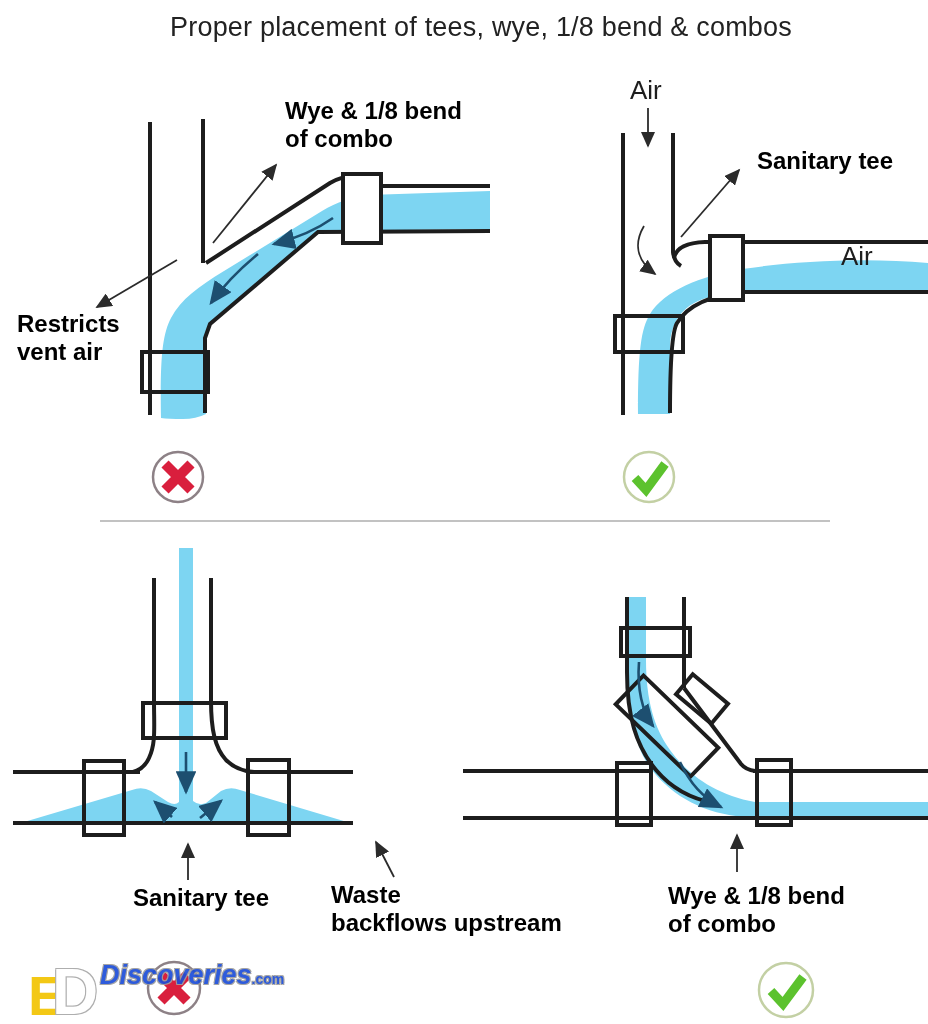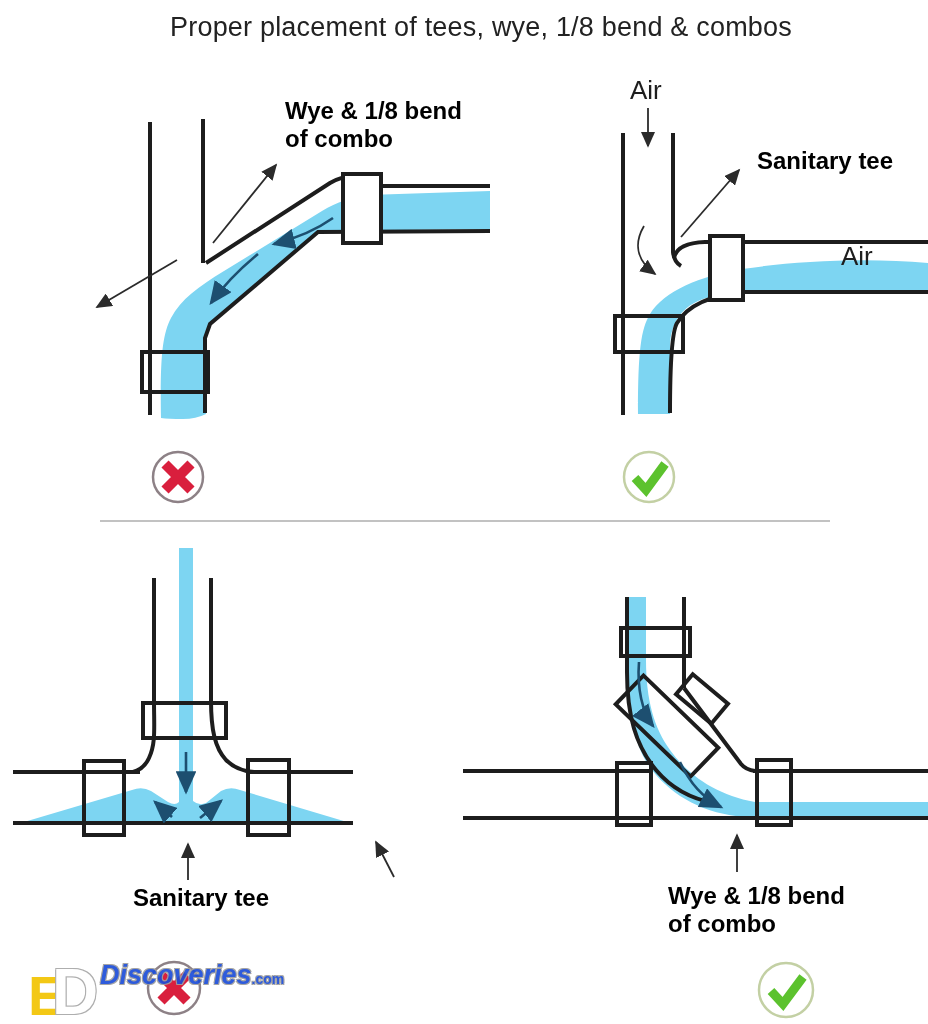--- a/index.html
+++ b/index.html
@@ -155,26 +155,30 @@
       </g>
       <g>
         <circle cx="786" cy="990" r="27" fill="#ffffff" stroke="#c3d0a4" stroke-width="2.5"></circle>
         <path d="M771,991 L783,1004 L803,977" stroke="#5cc22e" stroke-width="9" fill="none" stroke-linejoin="miter"></path>
       </g>
     </g>
   </svg>
 
   <div class="lbl fitting-label" style="left:285px;top:97px;">Wye &amp; 1/8 bend
 of combo</div>
+  <div class="lbl fitting-label" style="left:17px;top:310px;">Restricts
+vent air</div>
 
   <div class="lbl air-label" style="left:630px;top:75px;">Air</div>
   <div class="lbl fitting-label" style="left:757px;top:147px;">Sanitary tee</div>
   <div class="lbl air-label" style="left:841px;top:241px;">Air</div>
 
   <div class="lbl fitting-label" style="left:133px;top:884px;">Sanitary tee</div>
+  <div class="lbl fitting-label" style="left:331px;top:881px;">Waste
+backflows upstream</div>
 
   <div class="lbl fitting-label" style="left:668px;top:882px;">Wye &amp; 1/8 bend
 of combo</div>
 
   <div class="watermark">
     <span class="wm-e">E</span>
     <span class="wm-d">D</span>
     <span class="wm-line1"><span>Discoveries</span><span class="wm-suffix">.com</span></span>
   </div>
 

